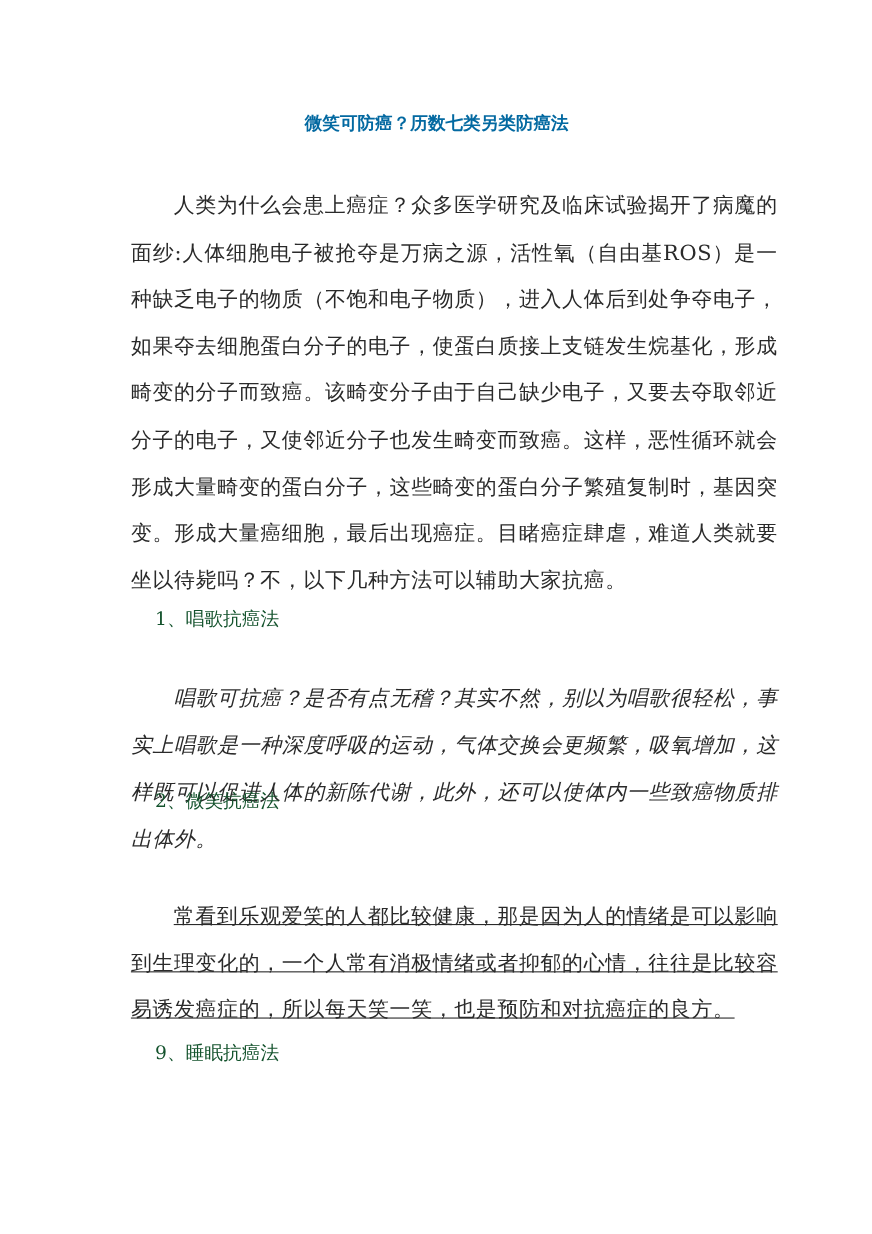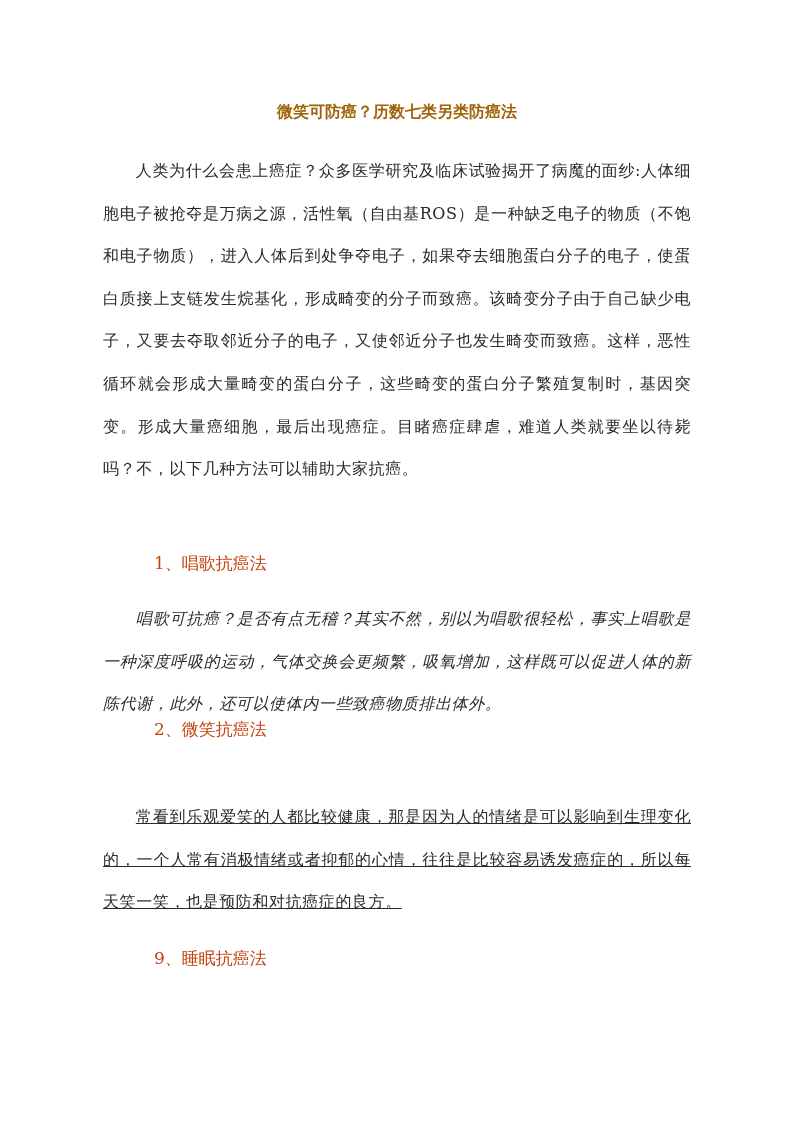--- a/index.html
+++ b/index.html
@@ -1,24 +1,24 @@
 <!DOCTYPE html>
 <html><head>
 <meta charset="utf-8">
 <style>
   html, body { margin: 0; padding: 0; background: #ffffff; }
   body { width: 793px; height: 1122px; position: relative; overflow: hidden;
          font-family: "DejaVu Serif", "Liberation Serif", serif; color: #222; }
   .page { position: absolute; left: 103px; top: 0; width: 588px; }
   .title { position: absolute; left: 0; width: 588px; top: 100px; text-align: center;
-           font-weight: bold; font-size: 16px; line-height: 24px; color: #a16207; }
-  .para { position: absolute; left: 0; width: 588px; font-size: 16px;
-          line-height: 42.6px; text-align: justify; text-indent: 2.05em; margin: 0;
+           font-weight: bold; font-size: 16px; line-height: 24px; color: #0369a1; }
+  .para { position: absolute; left: 0; width: 588px; font-size: 19px;
+          line-height: 42.6px; text-align: justify; text-indent: 2.05em; margin: 16px;
           letter-spacing: 0.6px; color: #2a2a2a; }
-  .heading { position: absolute; left: 38px; font-size: 17px; line-height: 24px; color: #c2410c; margin-left: 13px; }
+  .heading { position: absolute; left: 38px; font-size: 17px; line-height: 24px; color: #14532d; }
 </style>
 </head>
 <body>
 
 <div class="page">
   <div class="title">微笑可防癌？历数七类另类防癌法</div>
 
   <p class="para" style="top:150px;">人类为什么会患上癌症？众多医学研究及临床试验揭开了病魔的面纱:人体细胞电子被抢夺是万病之源，活性氧（自由基ROS）是一种缺乏电子的物质（不饱和电子物质），进入人体后到处争夺电子，如果夺去细胞蛋白分子的电子，使蛋白质接上支链发生烷基化，形成畸变的分子而致癌。该畸变分子由于自己缺少电子，又要去夺取邻近分子的电子，又使邻近分子也发生畸变而致癌。这样，恶性循环就会形成大量畸变的蛋白分子，这些畸变的蛋白分子繁殖复制时，基因突变。形成大量癌细胞，最后出现癌症。目睹癌症肆虐，难道人类就要坐以待毙吗？不，以下几种方法可以辅助大家抗癌。</p>
 
   <div class="heading" style="top:551px;">1、唱歌抗癌法</div>

